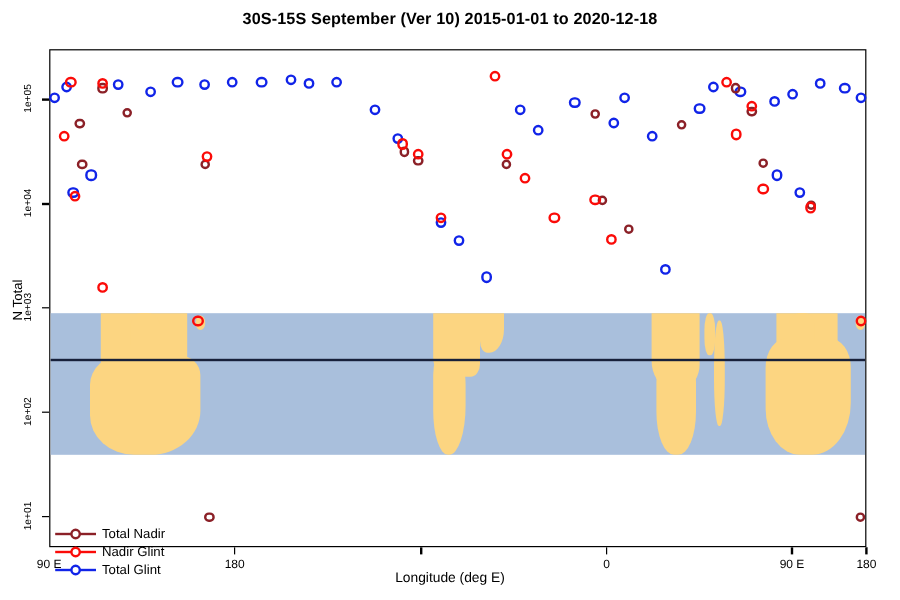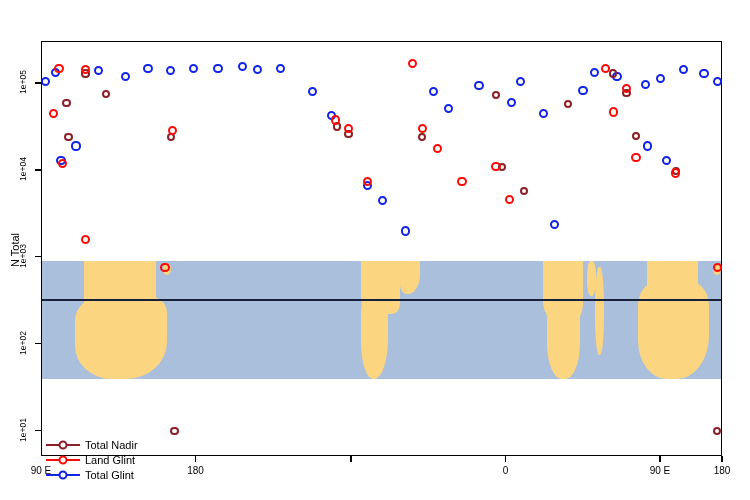--- a/index.html
+++ b/index.html
@@ -73,22 +73,24 @@
     width:9px;height:9px;border-radius:50%;box-sizing:border-box;
     background:#fff;
   }
   .lgtxt{font-size:11px;color:#000;white-space:nowrap;}
 </style>
 </head>
 <body>
 
 <div id="fig">
 
+  <div class="title">30S-15S September (Ver 10)   2015-01-01 to 2020-12-18</div>
 
   <div class="ylabel">N Total</div>
+  <div class="xlabel">Longitude (deg E)</div>
 
   <div id="yticks">
       <div class="ytickmark" style="left: 35px; top: 429.854px;"></div>
       <div style="position: absolute; left: 11px; top: 429.854px; width: 24px; height: 0px; font-size: 8.5px; color: rgb(0, 0, 0); white-space: nowrap; transform: translateY(-50%) rotate(-90deg); transform-origin: center center; text-align: center; line-height: 0px;">1e+01</div>
       <div class="ytickmark" style="left: 35px; top: 343.001px;"></div>
       <div style="position: absolute; left: 11px; top: 343.001px; width: 24px; height: 0px; font-size: 8.5px; color: rgb(0, 0, 0); white-space: nowrap; transform: translateY(-50%) rotate(-90deg); transform-origin: center center; text-align: center; line-height: 0px;">1e+02</div>
       <div class="ytickmark" style="left: 35px; top: 256.147px;"></div>
       <div style="position: absolute; left: 11px; top: 256.147px; width: 24px; height: 0px; font-size: 8.5px; color: rgb(0, 0, 0); white-space: nowrap; transform: translateY(-50%) rotate(-90deg); transform-origin: center center; text-align: center; line-height: 0px;">1e+03</div>
       <div class="ytickmark" style="left: 35px; top: 169.293px;"></div>
       <div style="position: absolute; left: 11px; top: 169.293px; width: 24px; height: 0px; font-size: 8.5px; color: rgb(0, 0, 0); white-space: nowrap; transform: translateY(-50%) rotate(-90deg); transform-origin: center center; text-align: center; line-height: 0px;">1e+04</div>
@@ -214,21 +216,21 @@
         <span class="lgline" id="lgline0" style="background: rgb(139, 32, 39);"></span>
           <span class="lgmark" id="lgmark0" style="border: 2.3px solid rgb(139, 32, 39);"></span>
       </span>
       <span class="lgtxt">Total Nadir</span>
     </div>
     <div class="lgrow">
       <span class="lgsym">
         <span class="lgline" id="lgline1" style="background: rgb(251, 11, 8);"></span>
           <span class="lgmark" id="lgmark1" style="border: 2.3px solid rgb(251, 11, 8);"></span>
       </span>
-      <span class="lgtxt">Land Glint</span>
+      <span class="lgtxt">Nadir Glint</span>
     </div>
     <div class="lgrow">
       <span class="lgsym">
         <span class="lgline" id="lgline2" style="background: rgb(17, 36, 232);"></span>
           <span class="lgmark" id="lgmark2" style="border: 2.3px solid rgb(17, 36, 232);"></span>
       </span>
       <span class="lgtxt">Total Glint</span>
     </div>
   </div>
 

